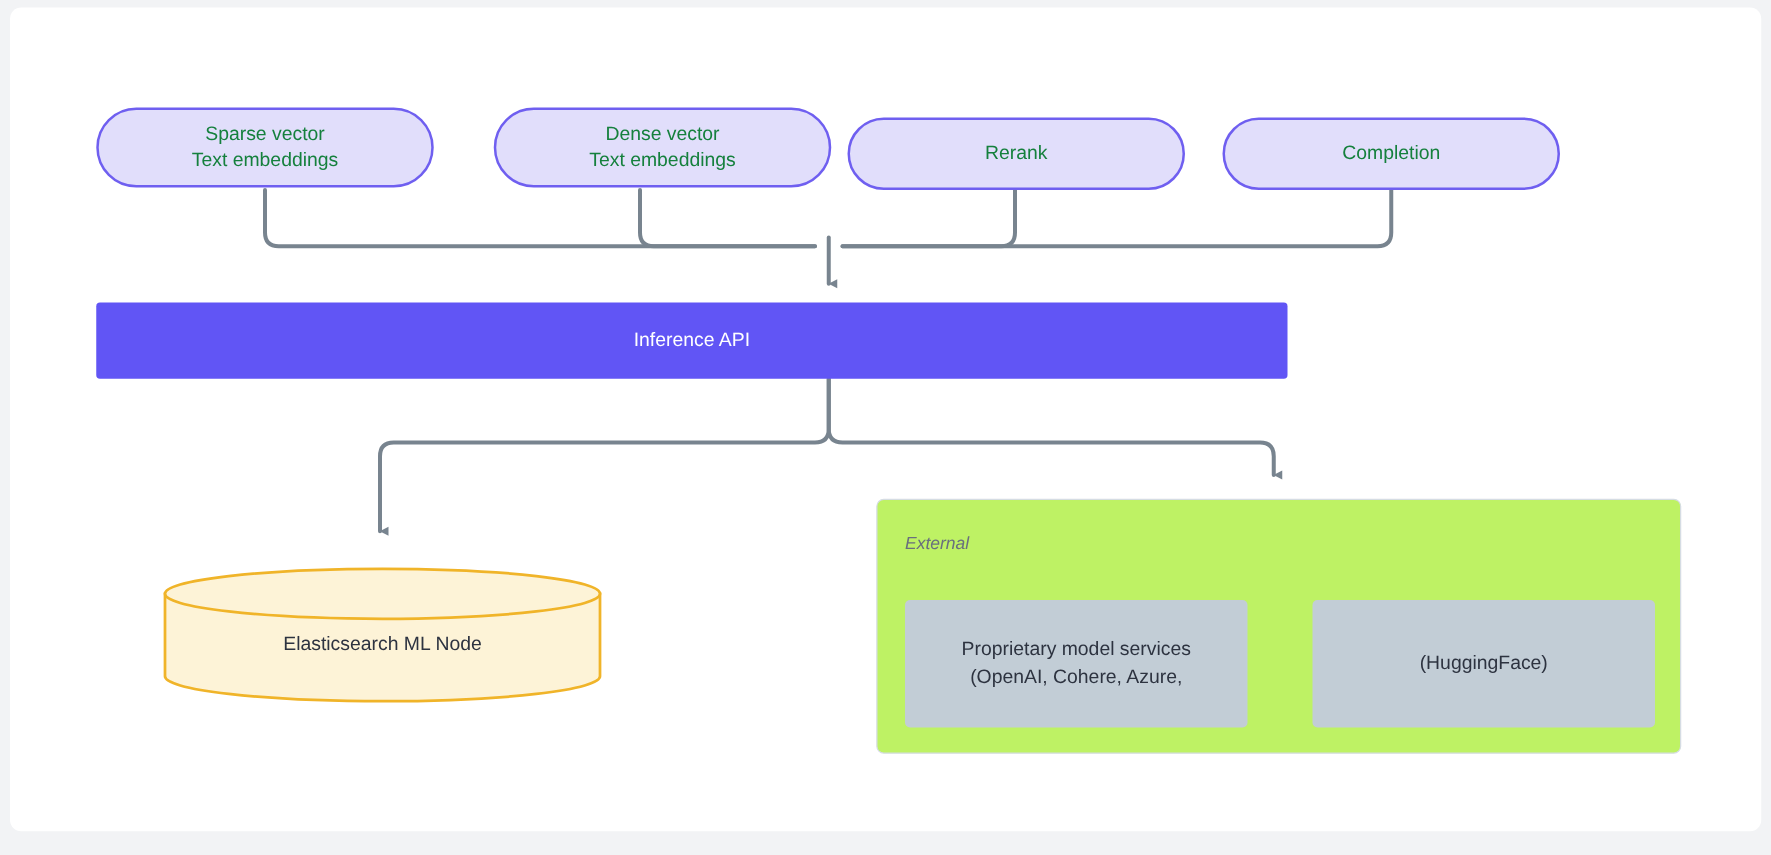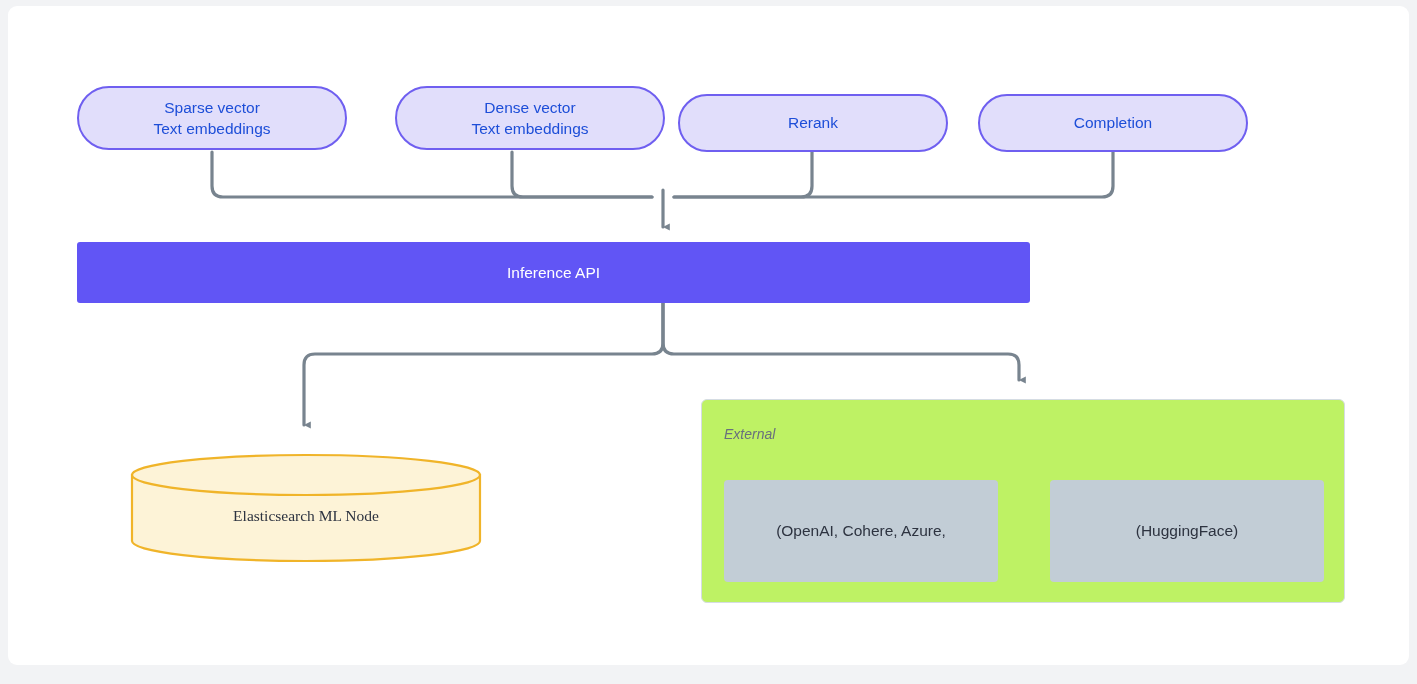--- a/index.html
+++ b/index.html
@@ -36,21 +36,21 @@
     height: 684px;
     pointer-events: none;
   }
   
   .pill {
     position: absolute;
     box-sizing: border-box;
     background: #e1defb;
     border: 2px solid #6f5ff0;
     border-radius: 40px;
-    color: #1d4ed8;
+    color: #15803d;
     font-size: 15.5px;
     line-height: 1.38;
     display: flex;
     align-items: center;
     justify-content: center;
     text-align: center;
   }
   .pill span { display: block; }
   .pill-two-line { height: 64px; top: 86px; }
   .pill-one-line { height: 58px; top: 94px; }
@@ -75,21 +75,20 @@
     justify-content: center;
   }
 
   
   #cylinder {
     position: absolute;
     left: 130px;
     top: 453px;
     width: 416px;
     height: 110px;
-    font-family: Liberation Serif, serif;
   }
   #cylinder svg { display: block; }
   #cylinder-label {
     position: absolute;
     left: 0;
     top: 0;
     width: 352px;
     height: 110px;
     display: flex;
     align-items: center;
@@ -206,20 +205,21 @@
     <div id="cylinder-label">
       <span>Elasticsearch ML Node</span>
     </div>
   </div>
 
   <div id="external-panel">
     <div id="external-label">External</div>
 
     <div class="service-card" id="svc-0">
       <div>
+        <span>Proprietary model services</span>
         <span>(OpenAI, Cohere, Azure,</span>
       </div>
     </div>
 
     <div class="service-card" id="svc-1">
       <div>
         <span>(HuggingFace)</span>
       </div>
     </div>
   </div>

